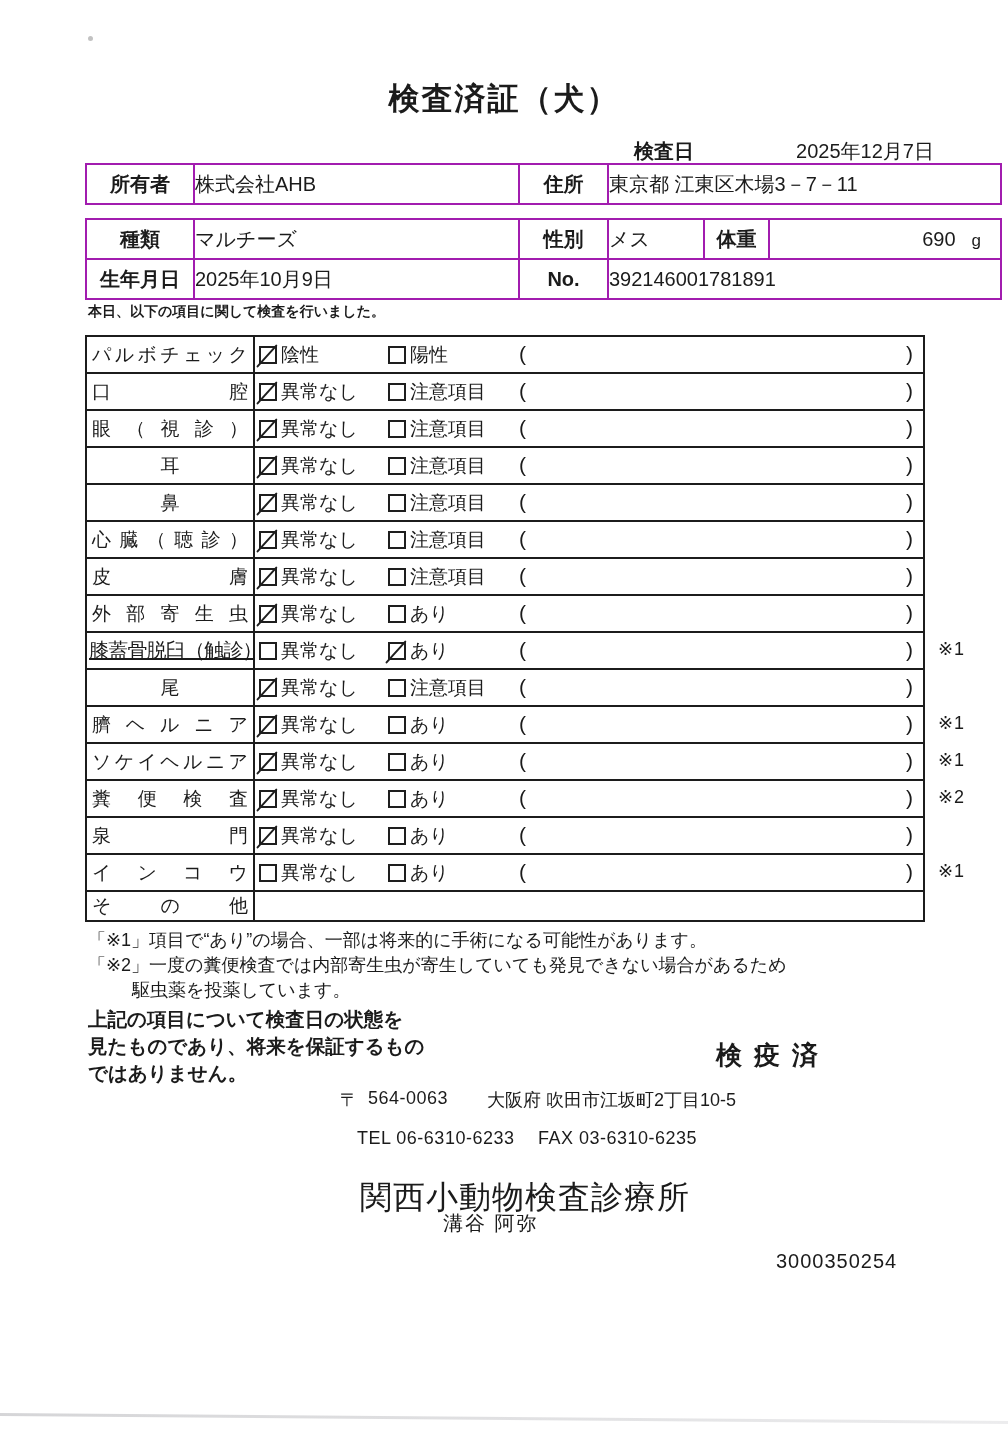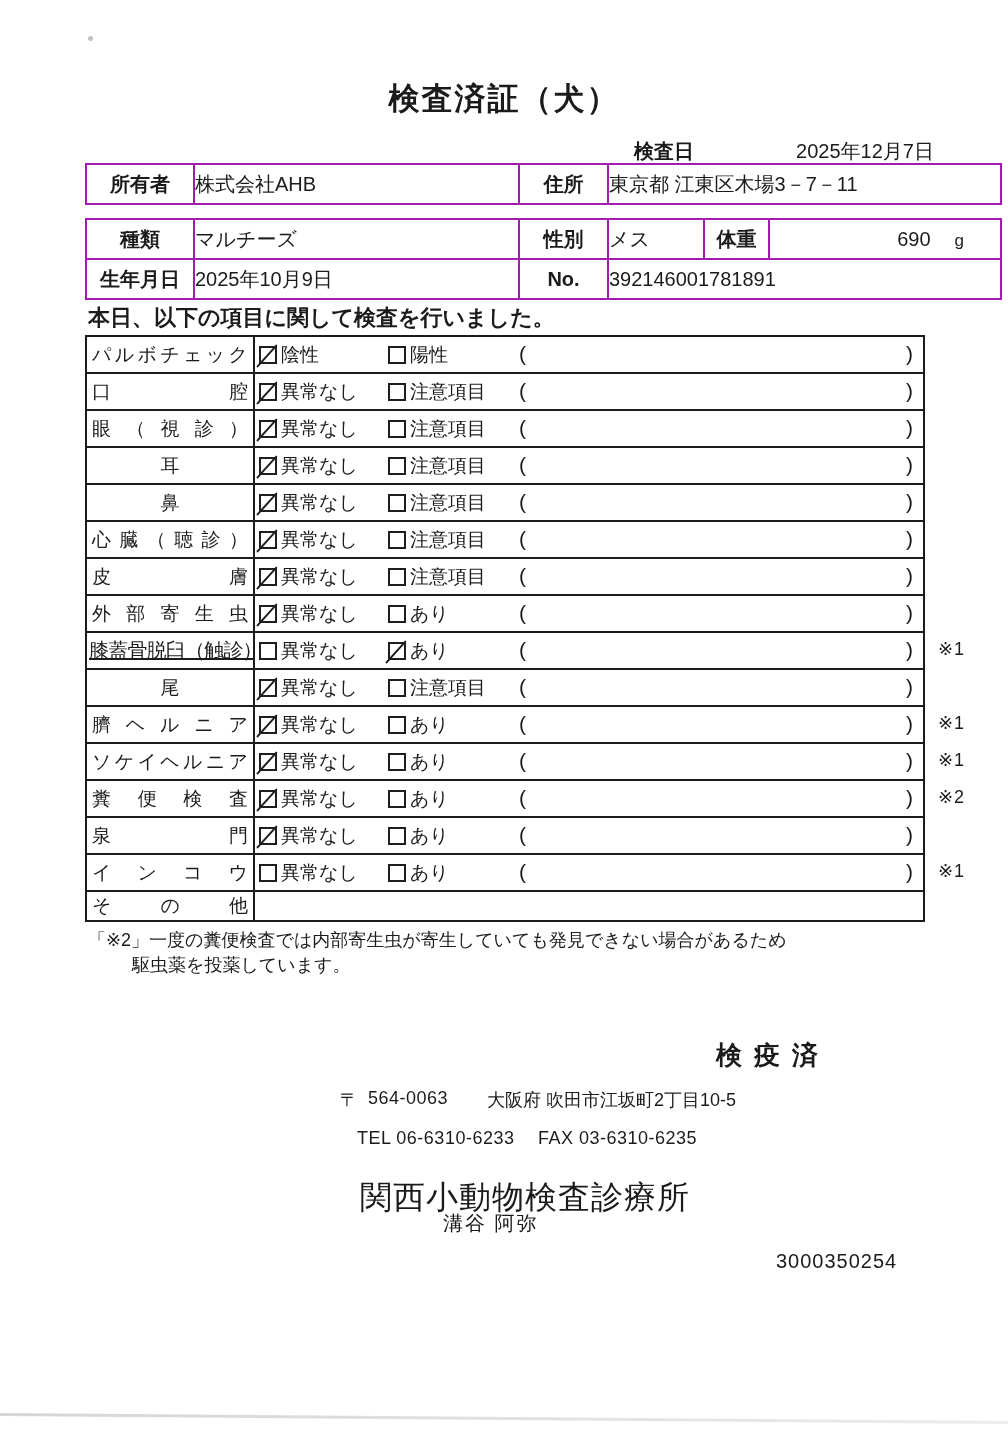--- a/index.html
+++ b/index.html
@@ -12,24 +12,24 @@
   .title{left:0;right:0;top:78px;text-align:center;font-size:31px;font-weight:600;letter-spacing:2px;}
   .exam-date-label{left:595px;top:138px;font-size:20px;font-weight:600;margin-left:39px;}
   .exam-date-value{left:740px;top:138px;width:250px;text-align:center;font-size:20px;}
   
   table.hdr{border-collapse:collapse;table-layout:fixed;}
   table.hdr td{border:2px solid #a21caf;font-size:20px;padding:0;height:38px;overflow:hidden;white-space:nowrap;}
   td.lab{text-align:center;font-weight:600;}
   td.val{padding-left:12px;}
   .tblA{left:85px;top:163px;width:915px;}
   .tblB{left:85px;top:218px;width:915px;}
-  .wcell{display:flex;justify-content:flex-end;align-items:baseline;gap:24px;padding-right:36px;}
+  .wcell{display:flex;justify-content:flex-end;align-items:baseline;gap:16px;padding-right:19px;}
   .wunit{font-size:17px;}
   
-  .statement{left:88px;top:303px;font-size:22px;font-weight:600;}
+  .statement{left:88px;top:303px;font-size:14px;font-weight:600;}
   
   .itable{left:85px;top:335px;width:840px;border:2px solid #1c1c1c;box-sizing:border-box;}
   .trow{display:flex;height:37px;border-bottom:2px solid #1c1c1c;position:relative;box-sizing:border-box;}
   .trow-last{height:28px;border-bottom:none;}
   .tlabel{width:168px;flex:none;border-right:2px solid #1c1c1c;box-sizing:border-box;
           font-size:19px;display:flex;align-items:center;padding:0 5px;overflow:hidden;}
   .tlabel.justify{justify-content:space-between;}
   .tlabel.center{justify-content:center;}
   .tlabel.plain{font-size:20px;letter-spacing:-0.8px;padding:0 2px;white-space:nowrap;text-decoration:underline;}
   .tcontent{position:relative;flex:1;}
@@ -420,24 +420,30 @@
         <div class="tlabel justify">
           <span>そ</span>
           <span>の</span>
           <span>他</span>
         </div>
         <div class="tcontent"></div>
       </div>
     </div>
 
   <div class="abs footnotes">
+    <div>「※1」項目で“あり”の場合、一部は将来的に手術になる可能性があります。</div>
     <div>「※2」一度の糞便検査では内部寄生虫が寄生していても発見できない場合があるため</div>
     <div class="fn-indent">駆虫薬を投薬しています。</div>
   </div>
 
+  <div class="abs disclaimer">
+    <div>上記の項目について検査日の状態を</div>
+    <div>見たものであり、将来を保証するもの</div>
+    <div>ではありません。</div>
+  </div>
 
   <div class="abs stamp">検疫済</div>
 
   <div class="abs postal-mark">〒</div>
   <div class="abs postal-code">564-0063</div>
   <div class="abs addr">大阪府 吹田市江坂町2丁目10-5</div>
   <div class="abs tel">TEL 06-6310-6233</div>
   <div class="abs fax">FAX 03-6310-6235</div>
   <div class="abs clinic">関西小動物検査診療所</div>
   <div class="abs examiner">溝谷 阿弥</div>

